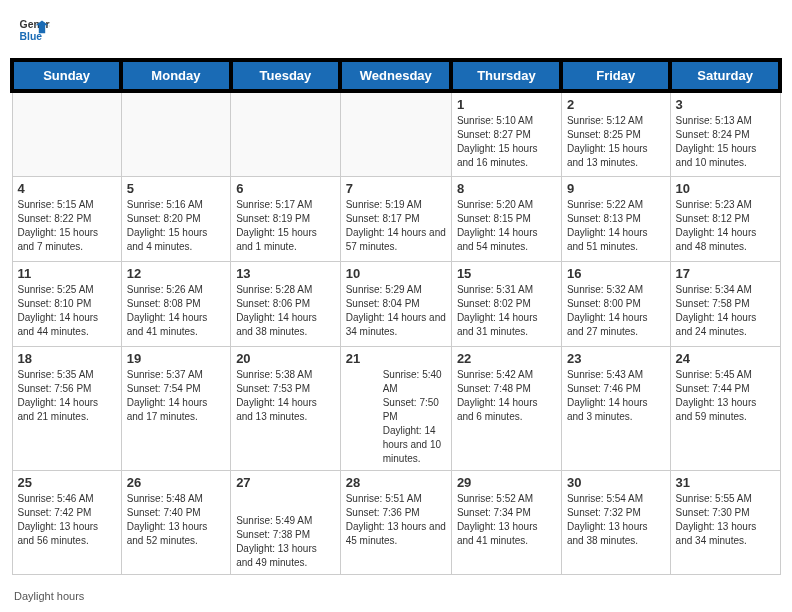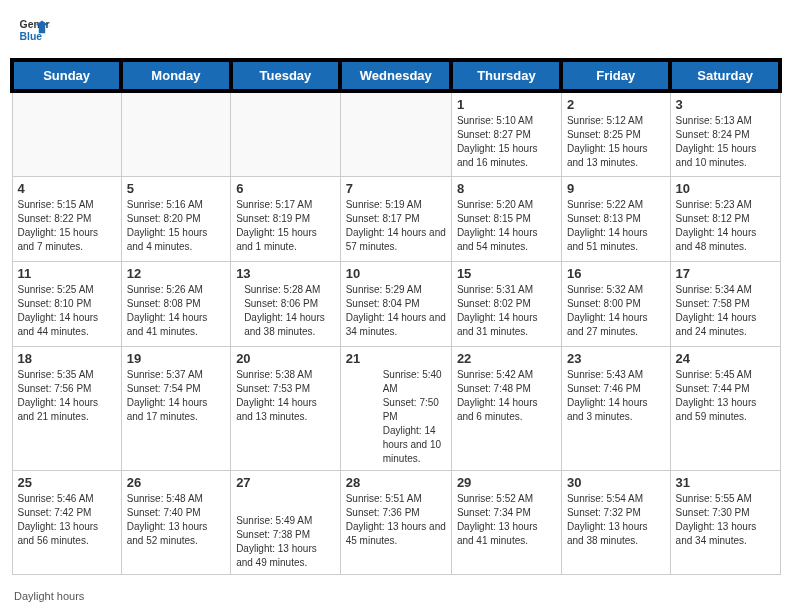--- a/index.html
+++ b/index.html
@@ -183,21 +183,21 @@
 Daylight: 14 hours and 44 minutes.</div>
         </td>
         <td>
           <div class="day-num">12</div>
           <div class="day-info" style="white-space: pre-line;">Sunrise: 5:26 AM
 Sunset: 8:08 PM
 Daylight: 14 hours and 41 minutes.</div>
         </td>
         <td>
           <div class="day-num">13</div>
-          <div class="day-info" style="white-space: pre-line; margin-left: 8px;">Sunrise: 5:28 AM
+          <div class="day-info" style="white-space: pre-line;">Sunrise: 5:28 AM
 Sunset: 8:06 PM
 Daylight: 14 hours and 38 minutes.</div>
         </td>
         <td>
           <div class="day-num">10</div>
           <div class="day-info" style="white-space: pre-line;">Sunrise: 5:29 AM
 Sunset: 8:04 PM
 Daylight: 14 hours and 34 minutes.</div>
         </td>
         <td>

